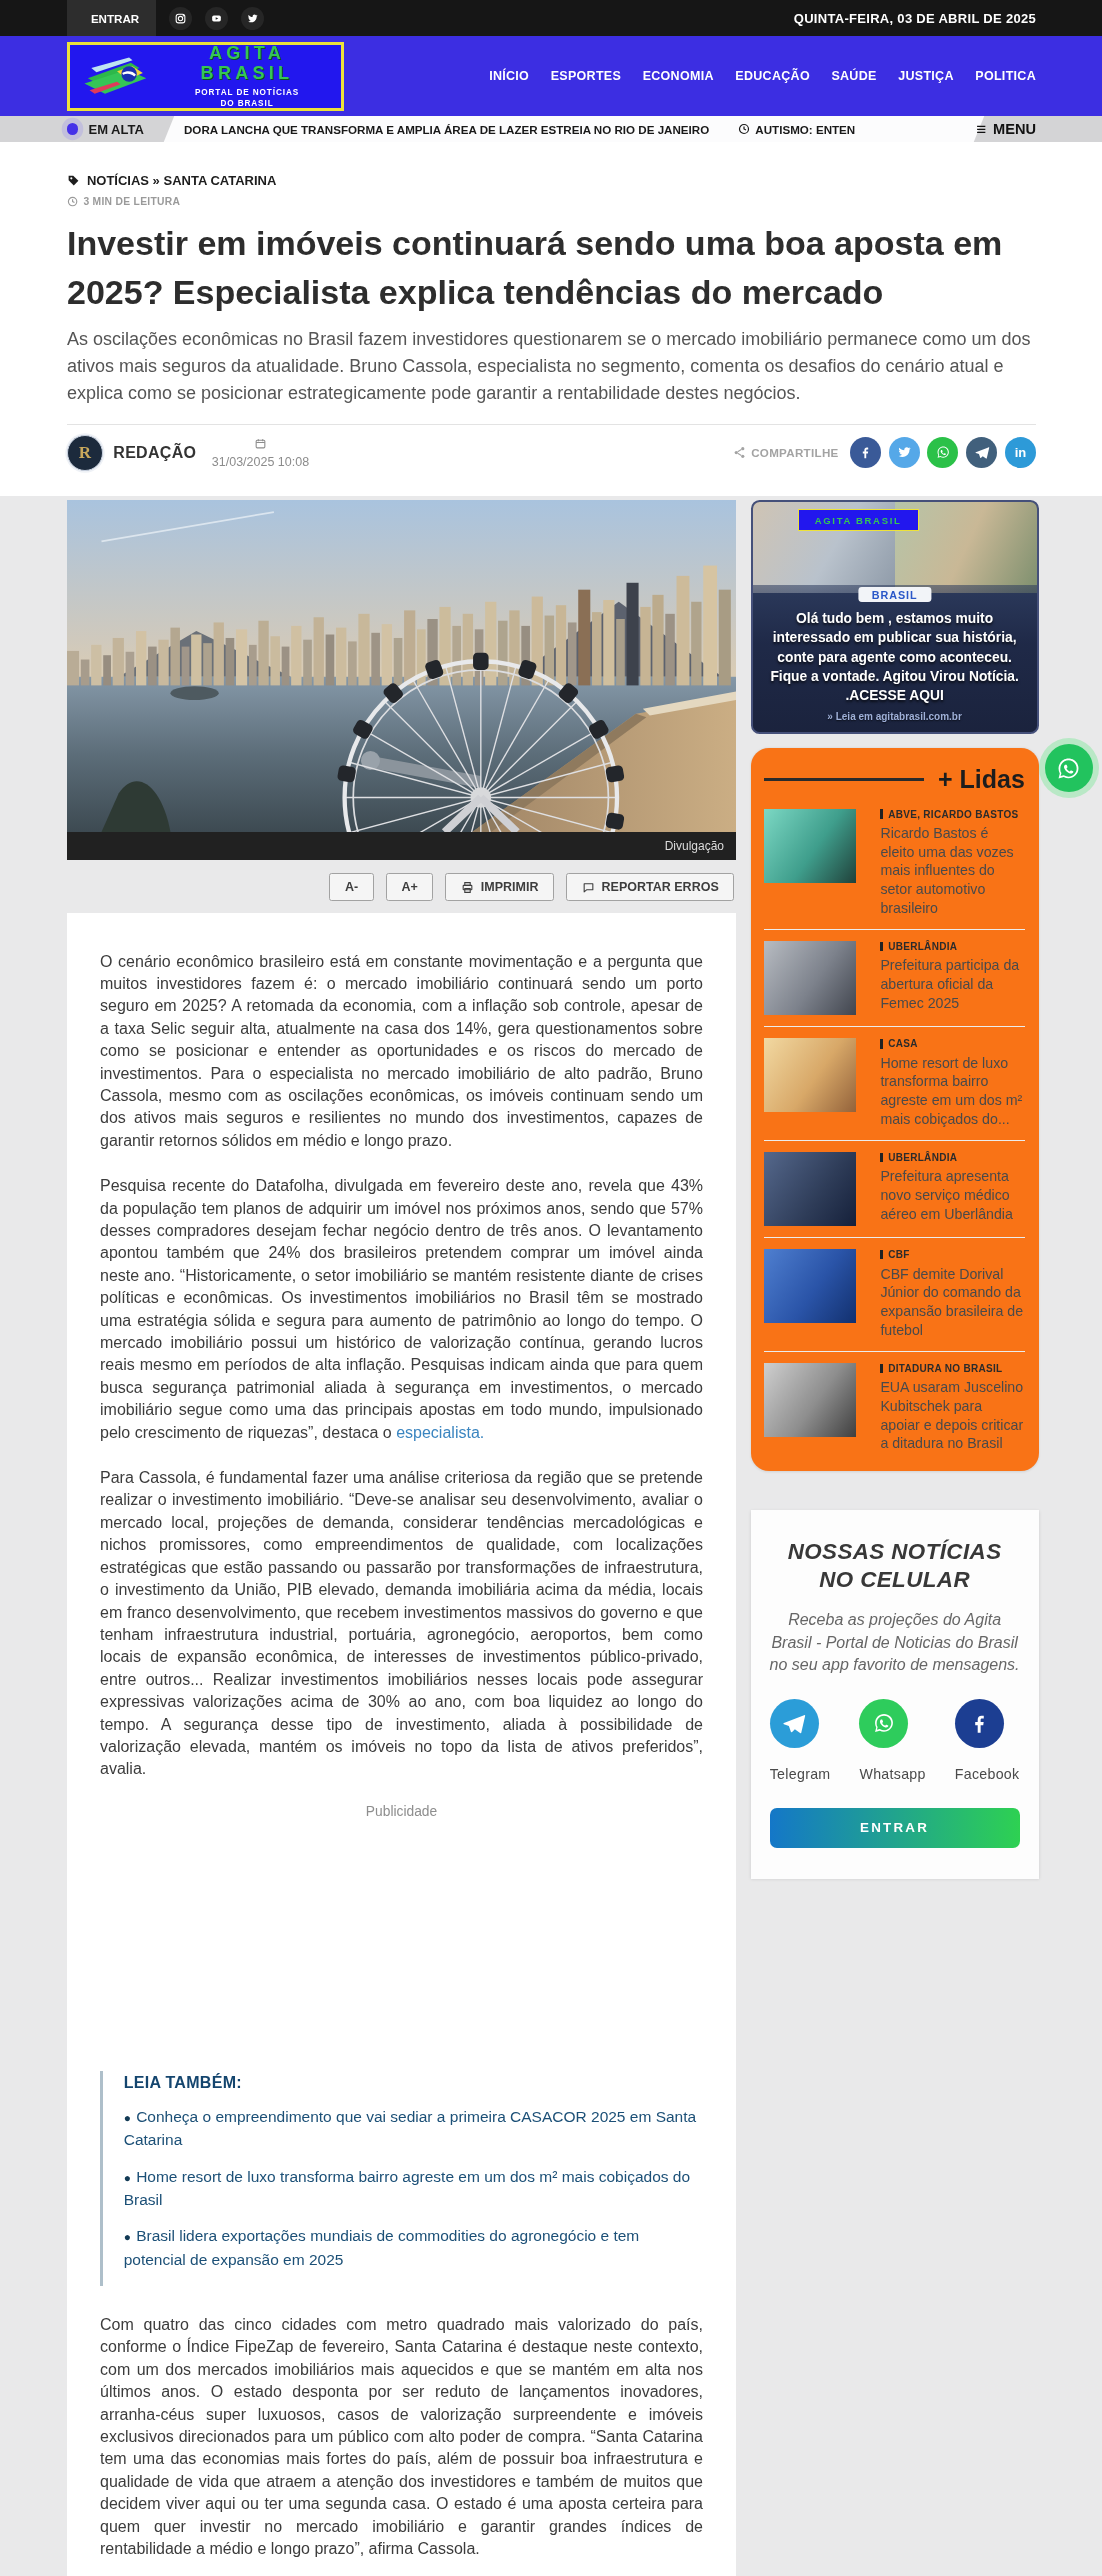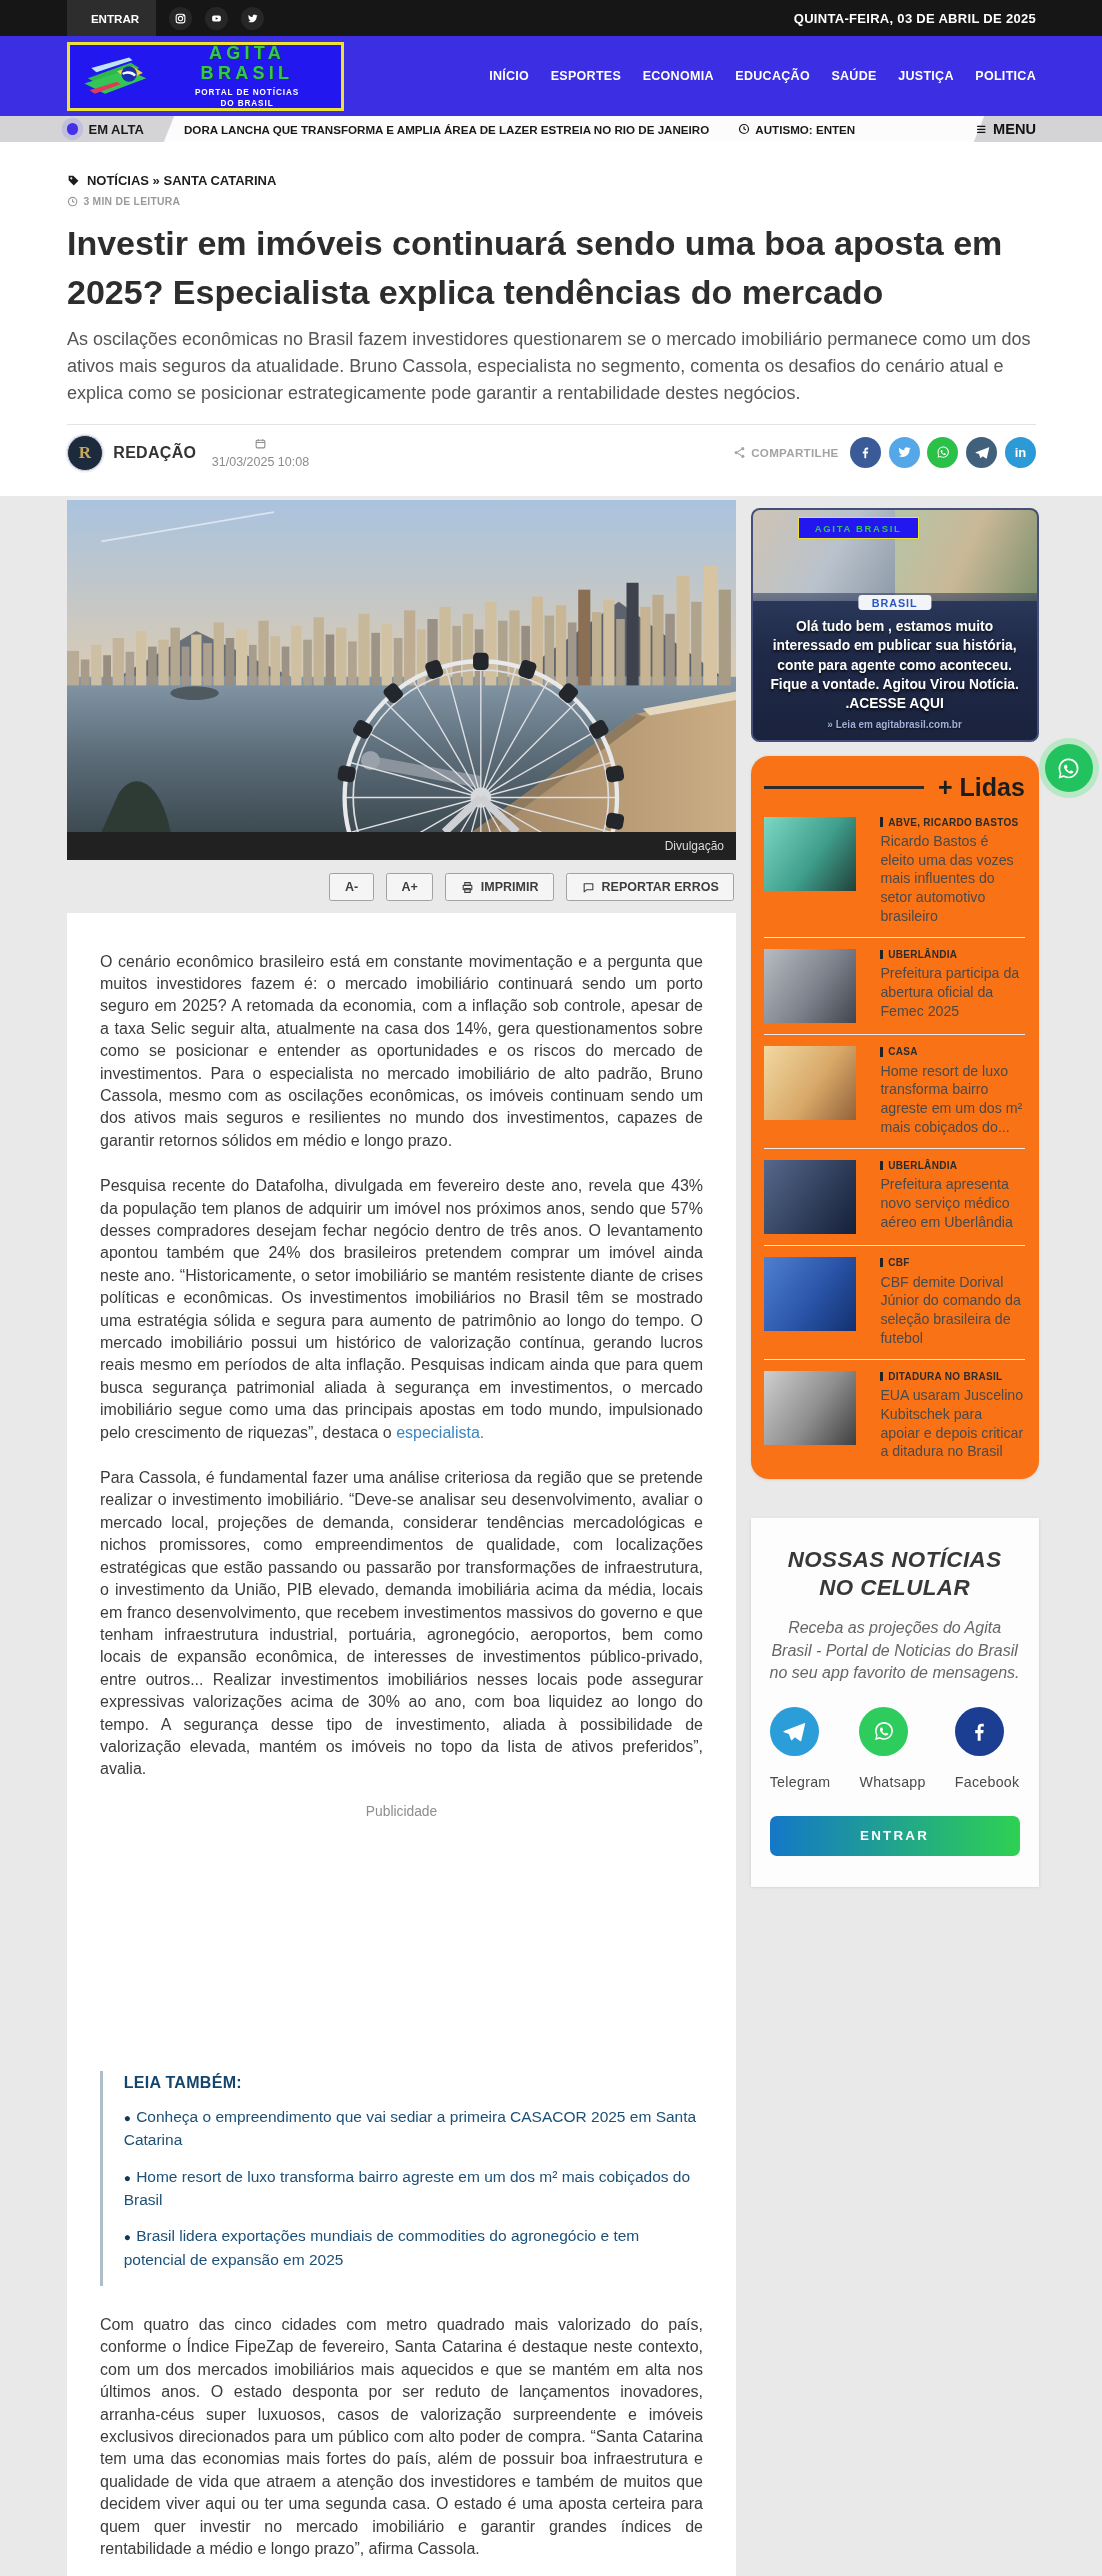--- a/index.html
+++ b/index.html
@@ -74,21 +74,21 @@
   .article-card p.body-p { font-size:16px; line-height:22.4px; text-align:justify; color:#3c3c3c; margin-bottom:23px; }
   .article-card a.inline-link { color:#3a85c0; text-decoration:none; }
   .pub-label { text-align:center; color:#8e8e8e; font-size:13.8px; margin:3.4px 0 0; }
   .ad-space { height:252px; }
   .leia-box { border-left:3.4px solid #aebfca; padding:3.4px 0 1.7px 20.7px; margin:0 0 27.6px; }
   .leia-box h3 { color:#14456e; font-size:16px; letter-spacing:0.3px; margin-bottom:13.8px; }
   .leia-link { display:block; color:#1c5077; font-size:15.5px; line-height:21.5px; text-decoration:none; margin-bottom:14.6px; }
   .leia-link .blt { color:#123a55; font-size:12px; margin-right:5.2px; }
 
   
-  .side-ad { height:234px; border-radius:8.6px; background:#2c3a5c; border:2.6px solid #45507a; position:relative; overflow:hidden; cursor:pointer;margin-top:8px; }
+  .side-ad { height:234px; border-radius:8.6px; background:#2c3a5c; border:2.6px solid #45507a; position:relative; overflow:hidden; cursor:pointer; }
   .ad-photos { display:flex; height:91px; }
   .ad-photo-l { flex:1; background:linear-gradient(120deg,#cfc4b4 0%,#b9c2cc 55%,#8e9aa8 100%); }
   .ad-photo-r { flex:1; background:linear-gradient(115deg,#b6c4a8 0%,#c9b896 50%,#7d8f6e 100%); }
   .ad-minilogo { position:absolute; top:6.9px; left:45px; width:121px; height:22.4px; background:#2217ee; border:1.7px solid #ede23a; color:#35c556; font-weight:bold; font-size:9.5px; letter-spacing:1.7px; display:flex; align-items:center; justify-content:center; }
   .ad-body { position:absolute; left:0; right:0; top:83px; bottom:0; background:linear-gradient(180deg, rgba(44,58,92,.55), rgba(30,40,70,.92) 40%, rgba(26,34,60,.96)); }
   .ad-badge { position:absolute; top:85px; left:50%; transform:translateX(-50%); background:#f2f4f8; color:#2a57c8; font-weight:bold; font-size:10.8px; letter-spacing:0.9px; padding:1.7px 13.8px; border-radius:3.4px; }
   .ad-text { position:absolute; top:107px; left:10.3px; right:10.3px; text-align:center; color:#fff; font-weight:bold; font-size:13.8px; line-height:1.4; text-shadow:0 1.7px 2.6px rgba(0,0,0,.75); }
   .ad-footer { position:absolute; bottom:10.3px; left:0; right:0; text-align:center; color:#9fb0d8; font-weight:bold; font-size:10px; text-shadow:0 0.9px 1.7px rgba(0,0,0,.6); }
 
   .lidas-card { background:#f97316; margin-top:13.8px; padding:10.3px 13.8px 6.9px; box-shadow:0 0.9px 2.6px rgba(0,0,0,.1);border-radius:18px; }
@@ -509,21 +509,21 @@
             <div class="li-title">Prefeitura apresenta novo serviço médico aéreo em Uberlândia</div>
           </div>
         </div>
         <div class="lidas-item">
           <div class="thumb t5"></div>
           <div class="li-body">
             <div class="li-tag">
                 <span class="tagbar"></span>
                 <span>CBF</span>
               </div>
-            <div class="li-title">CBF demite Dorival Júnior do comando da seleção brasileira de futebol</div>
+            <div class="li-title">CBF demite Dorival Júnior do comando da expansão brasileira de futebol</div>
           </div>
         </div>
         <div class="lidas-item">
           <div class="thumb t6"></div>
           <div class="li-body">
             <div class="li-tag">
                 <span class="tagbar"></span>
                 <span>DITADURA NO BRASIL</span>
               </div>
             <div class="li-title">EUA usaram Juscelino Kubitschek para apoiar e depois criticar a ditadura no Brasil</div>

